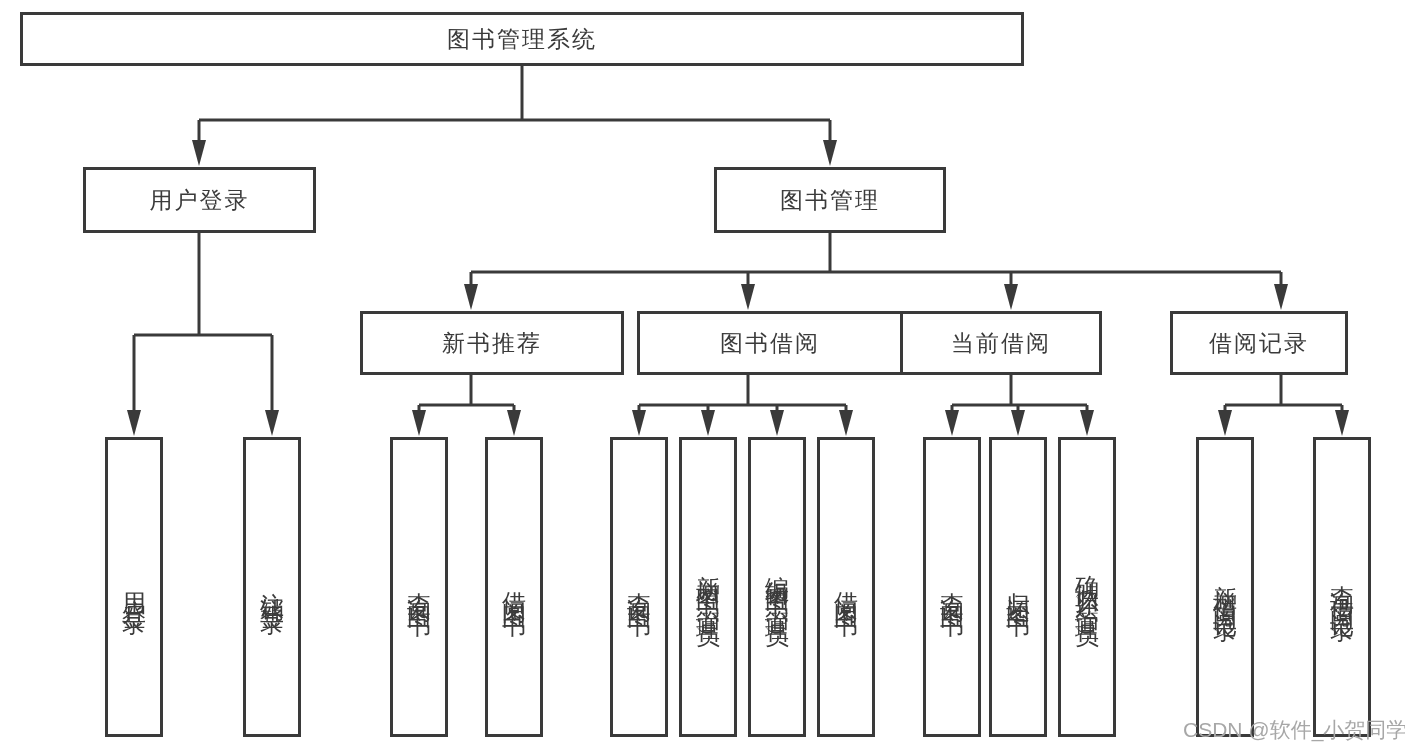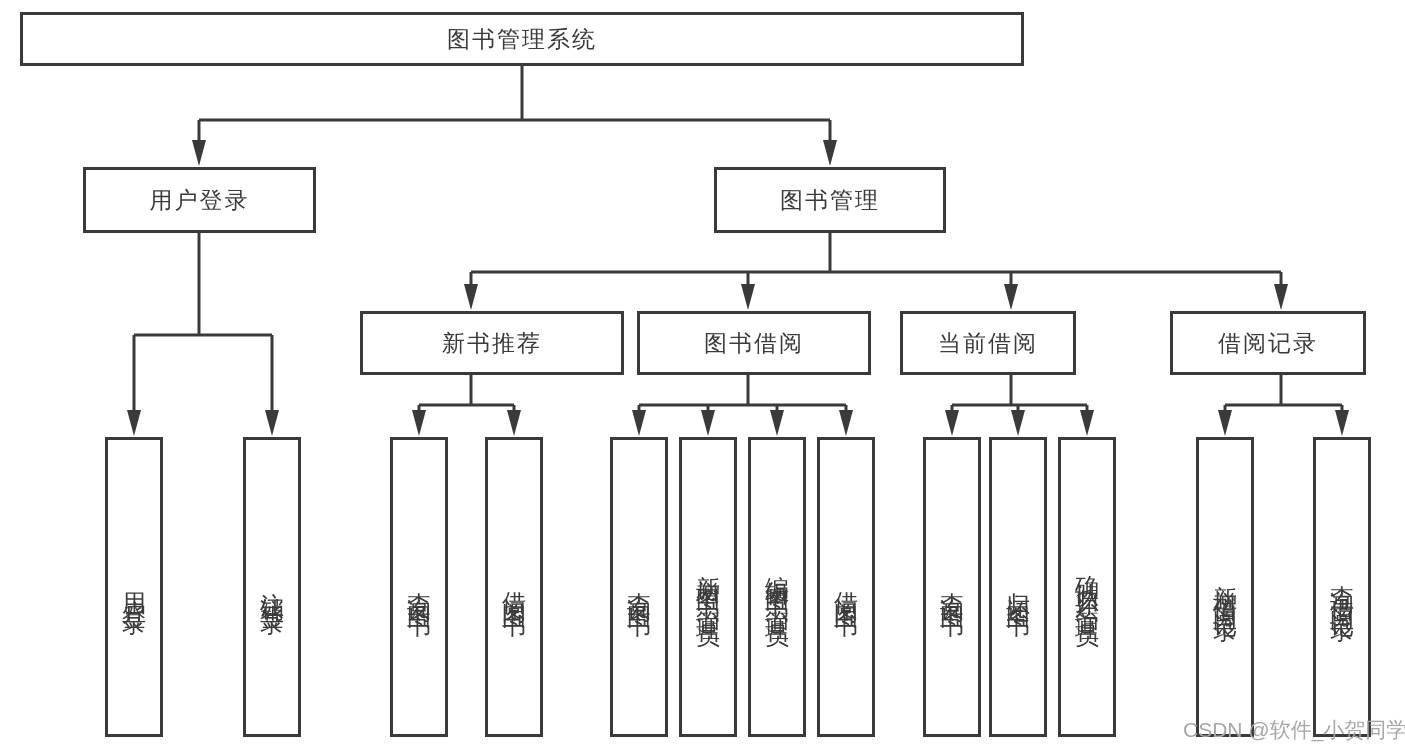--- a/index.html
+++ b/index.html
@@ -44,23 +44,23 @@
     font-size: 24px;
     letter-spacing: 7px;
     line-height: 1;
     color: #3b3b3b;
   }
   
   #root-box      { left: 20px;  top: 12px;  width: 1004px; height: 54px; }
   #n-user-login  { left: 83px;  top: 167px; width: 233px;  height: 66px; }
   #n-book-mgmt   { left: 714px; top: 167px; width: 232px;  height: 66px; align-items: center; }
   #n-recommend   { left: 360px; top: 311px; width: 264px;  height: 64px; }
-  #n-borrow      { left: 637px; top: 311px; width: 234px;  height: 64px; text-align: right; }
-  #n-current     { left: 900px; top: 311px; width: 176px;  height: 64px; }
-  #n-records     { left: 1170px;top: 311px; width: 196px;  height: 64px; text-align: right; }
+  #n-borrow      { left: 637px; top: 311px; width: 266px;  height: 64px; text-align: right; }
+  #n-current     { left: 900px; top: 311px; width: 202px;  height: 64px; }
+  #n-records     { left: 1170px;top: 311px; width: 178px;  height: 64px; text-align: right; }
   .leaf { top: 437px; width: 58px; height: 300px; }
   #lf-0  { left: 105px;  }
   #lf-1  { left: 243px;  }
   #lf-2  { left: 390px;  }
   #lf-3  { left: 485px;  }
   #lf-4  { left: 610px;  }
   #lf-5  { left: 679px;  }
   #lf-6  { left: 748px;  }
   #lf-7  { left: 817px;  }
   #lf-8  { left: 923px;  }

